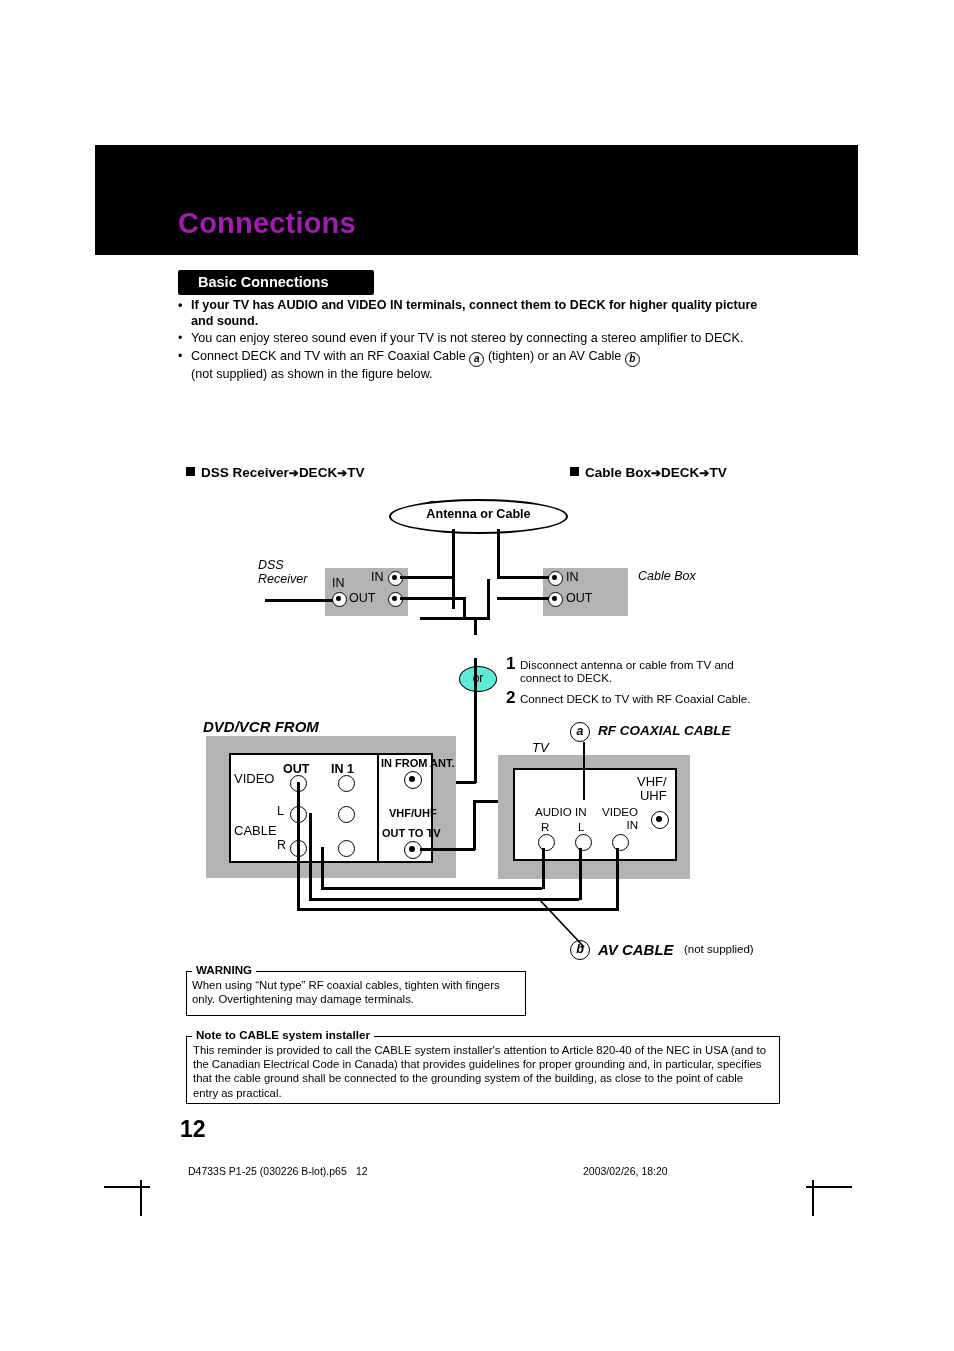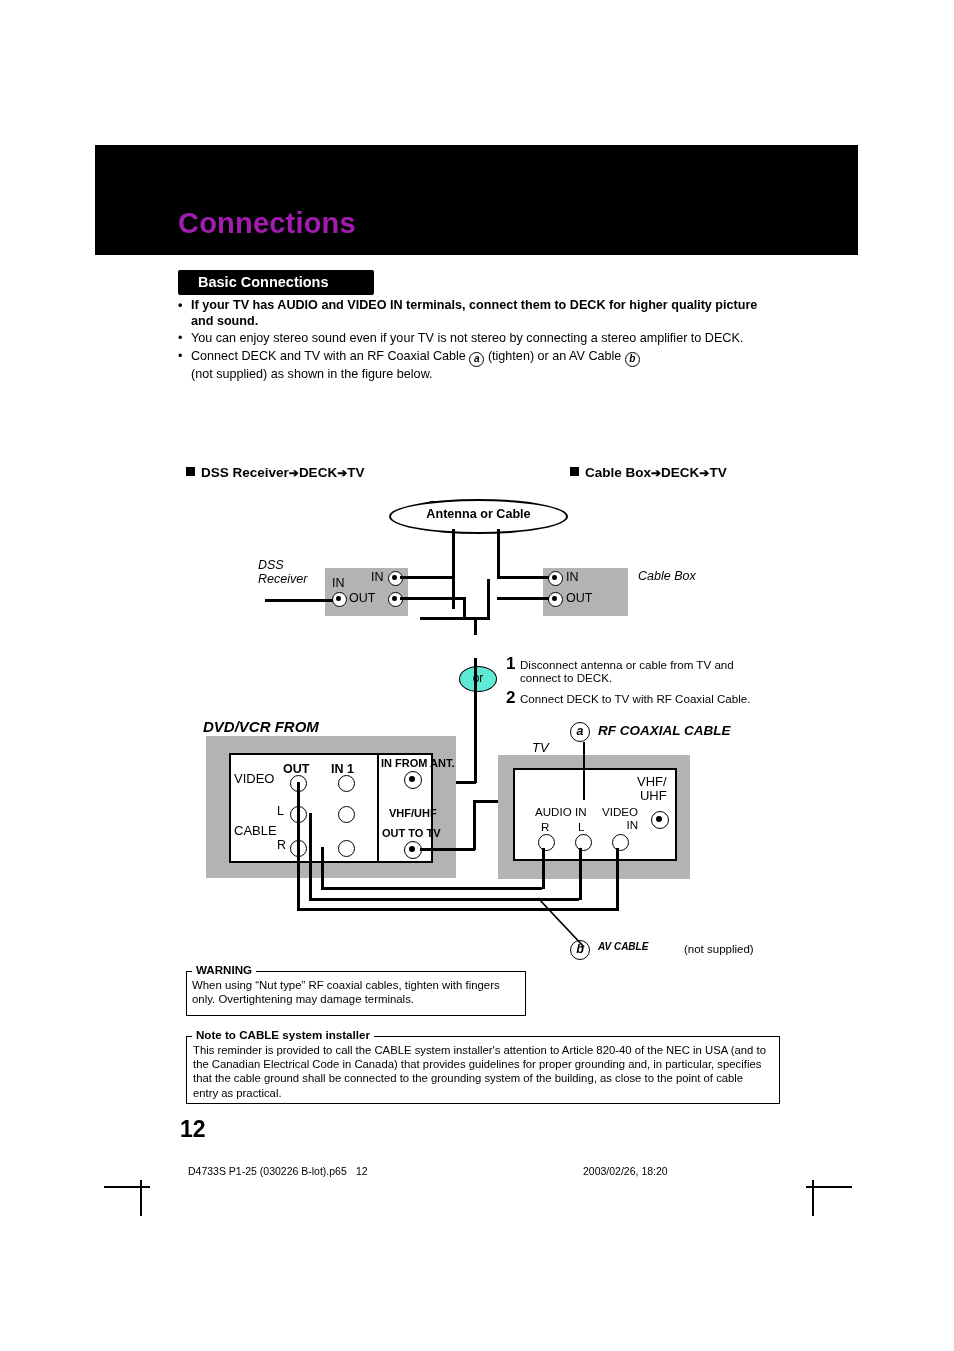--- a/index.html
+++ b/index.html
@@ -224,21 +224,21 @@
   <div class="blk" style="left:579px;top:848px;width:2.5px;height:52px;"></div>
   <div class="blk" style="left:321px;top:847px;width:2.5px;height:42px;"></div>
   <div class="blk" style="left:321px;top:887px;width:221px;height:2.5px;"></div>
   <div class="blk" style="left:542px;top:848px;width:2.5px;height:41px;"></div>
 
   <div class="badge" style="left:570px;top:722px;">a</div>
   <div class="lbl-i" style="left:598px;top:723px;font-size:13.5px;font-weight:bold;">RF COAXIAL CABLE</div>
   <div class="blk" style="left:583px;top:742px;width:1.8px;height:58px;"></div>
 
   <div class="badge" style="left:570px;top:940px;">b</div>
-  <div class="lbl-i" style="left:598px;top:941px;font-size:10px;font-weight:bold;">AV CABLE</div>
+  <div class="lbl-i" style="left:598px;top:941px;font-size:15px;font-weight:bold;">AV CABLE</div>
   <div class="lbl" style="left:684px;top:943px;font-size:11.5px;">(not supplied)</div>
   <svg style="position:absolute;left:530px;top:895px;width:60px;height:55px;">
       <line x1="54" y1="52" x2="8" y2="3" stroke="#000" stroke-width="1.8"></line>
     </svg>
 
   <div class="warn"></div>
   <div class="warn-t">WARNING</div>
   <div class="warn-b">When using “Nut type” RF coaxial cables, tighten with fingers only. Overtightening may damage terminals.</div>
 
   <div class="note"></div>

